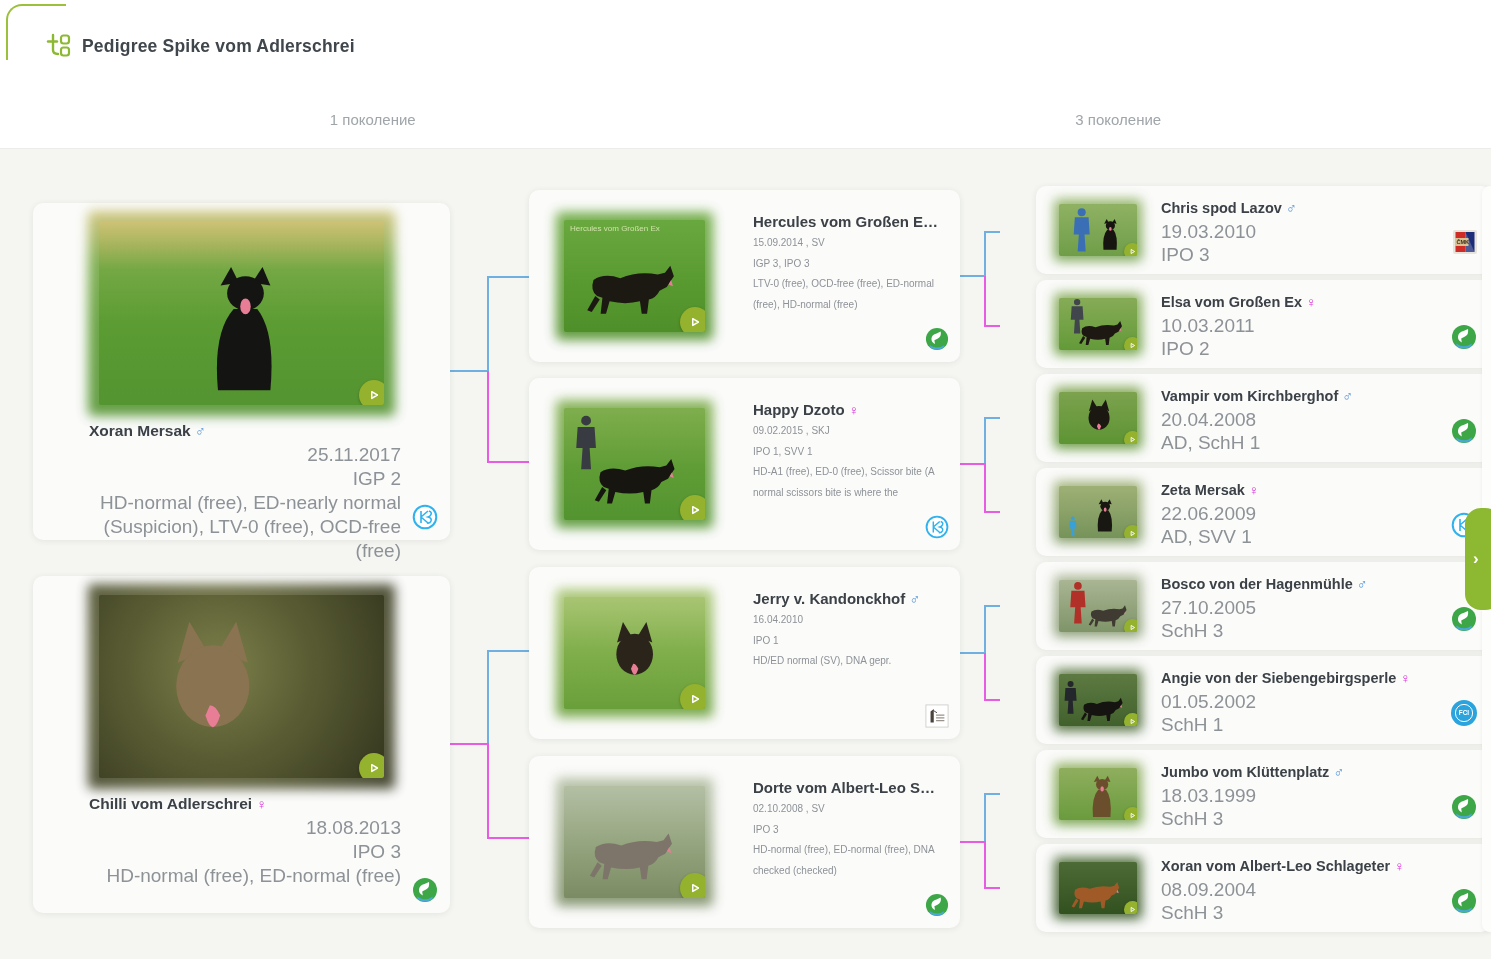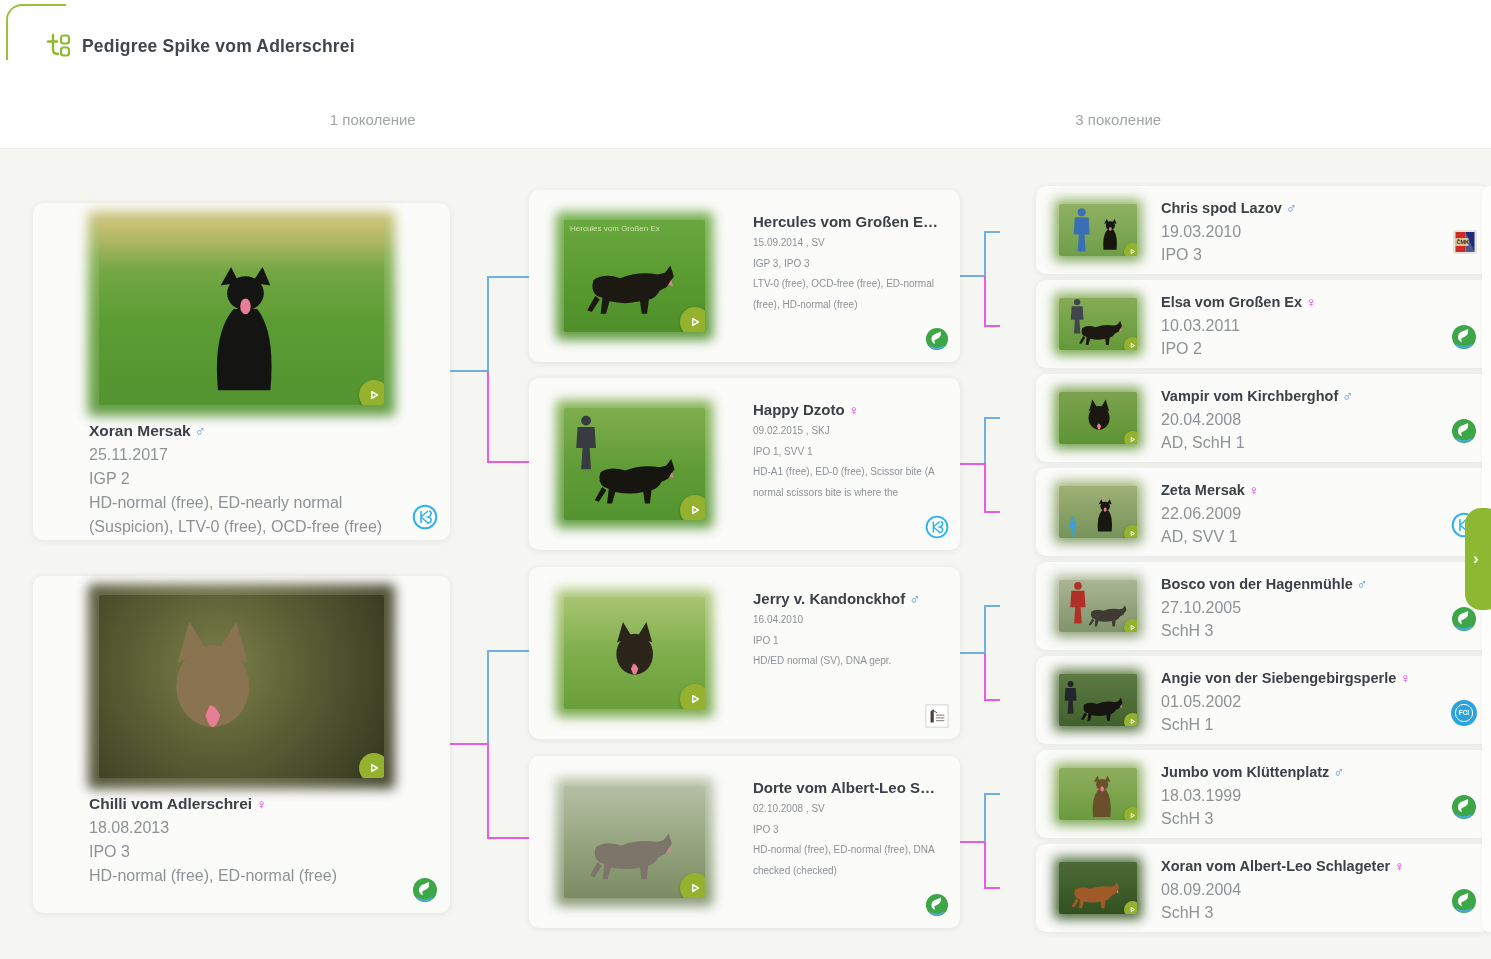--- a/index.html
+++ b/index.html
@@ -33,28 +33,28 @@
         display:flex;align-items:center;justify-content:center;padding:0;cursor:pointer;box-shadow:0 1px 3px rgba(0,0,0,.25);}
   .play svg{width:18px;height:18px;display:block;}
   .play--sm{width:17px;height:17px;right:-4px;bottom:-4px;}
   .play--sm svg{width:11px;height:11px;}
   
   .info{position:absolute;}
   .name{font-weight:700;color:#3b4146;cursor:pointer;}
   .meta{color:#8d9297;}
   .g1card .info{left:56px;top:216px;width:312px;}
   .g1card .name{font-size:15.5px;line-height:24px;}
-  .g1card .meta{font-size:16px;line-height:24px;}
+  .g1card .meta{font-size:19px;line-height:24px;text-align:right;}
   .g2card .info{left:224px;top:21px;width:200px;}
   .g2card .name{font-size:15px;line-height:22px;white-space:nowrap;overflow:hidden;}
   .g2card .meta{font-size:10px;line-height:20.5px;}
   .g2card .health{max-height:62px;overflow:hidden;}
   .g3card .info{left:125px;top:11px;width:285px;}
   .g3card .name{font-size:14.5px;line-height:23px;white-space:nowrap;overflow:hidden;}
-  .g3card .meta{font-size:16px;line-height:23px;}
+  .g3card .meta{font-size:19px;line-height:23px;}
   .sym-m{color:#4a90d9;font-size:14px;font-weight:400;}
   .sym-f{color:#d63ad6;font-size:14px;font-weight:400;}
   
   .badge{position:absolute;width:26px;height:26px;}
   .badge svg{width:100%;height:100%;display:block;}
   .g1card .badge{right:12px;bottom:10px;}
   .g2card .badge{right:11px;bottom:11px;width:24px;height:24px;}
   .g3card .badge{right:14px;top:44px;}
   
   .ph-xoran{background:linear-gradient(180deg,#cdc276 0%,#a8b55e 12%,#74a844 26%,#5c9c33 55%,#549431 100%);}

